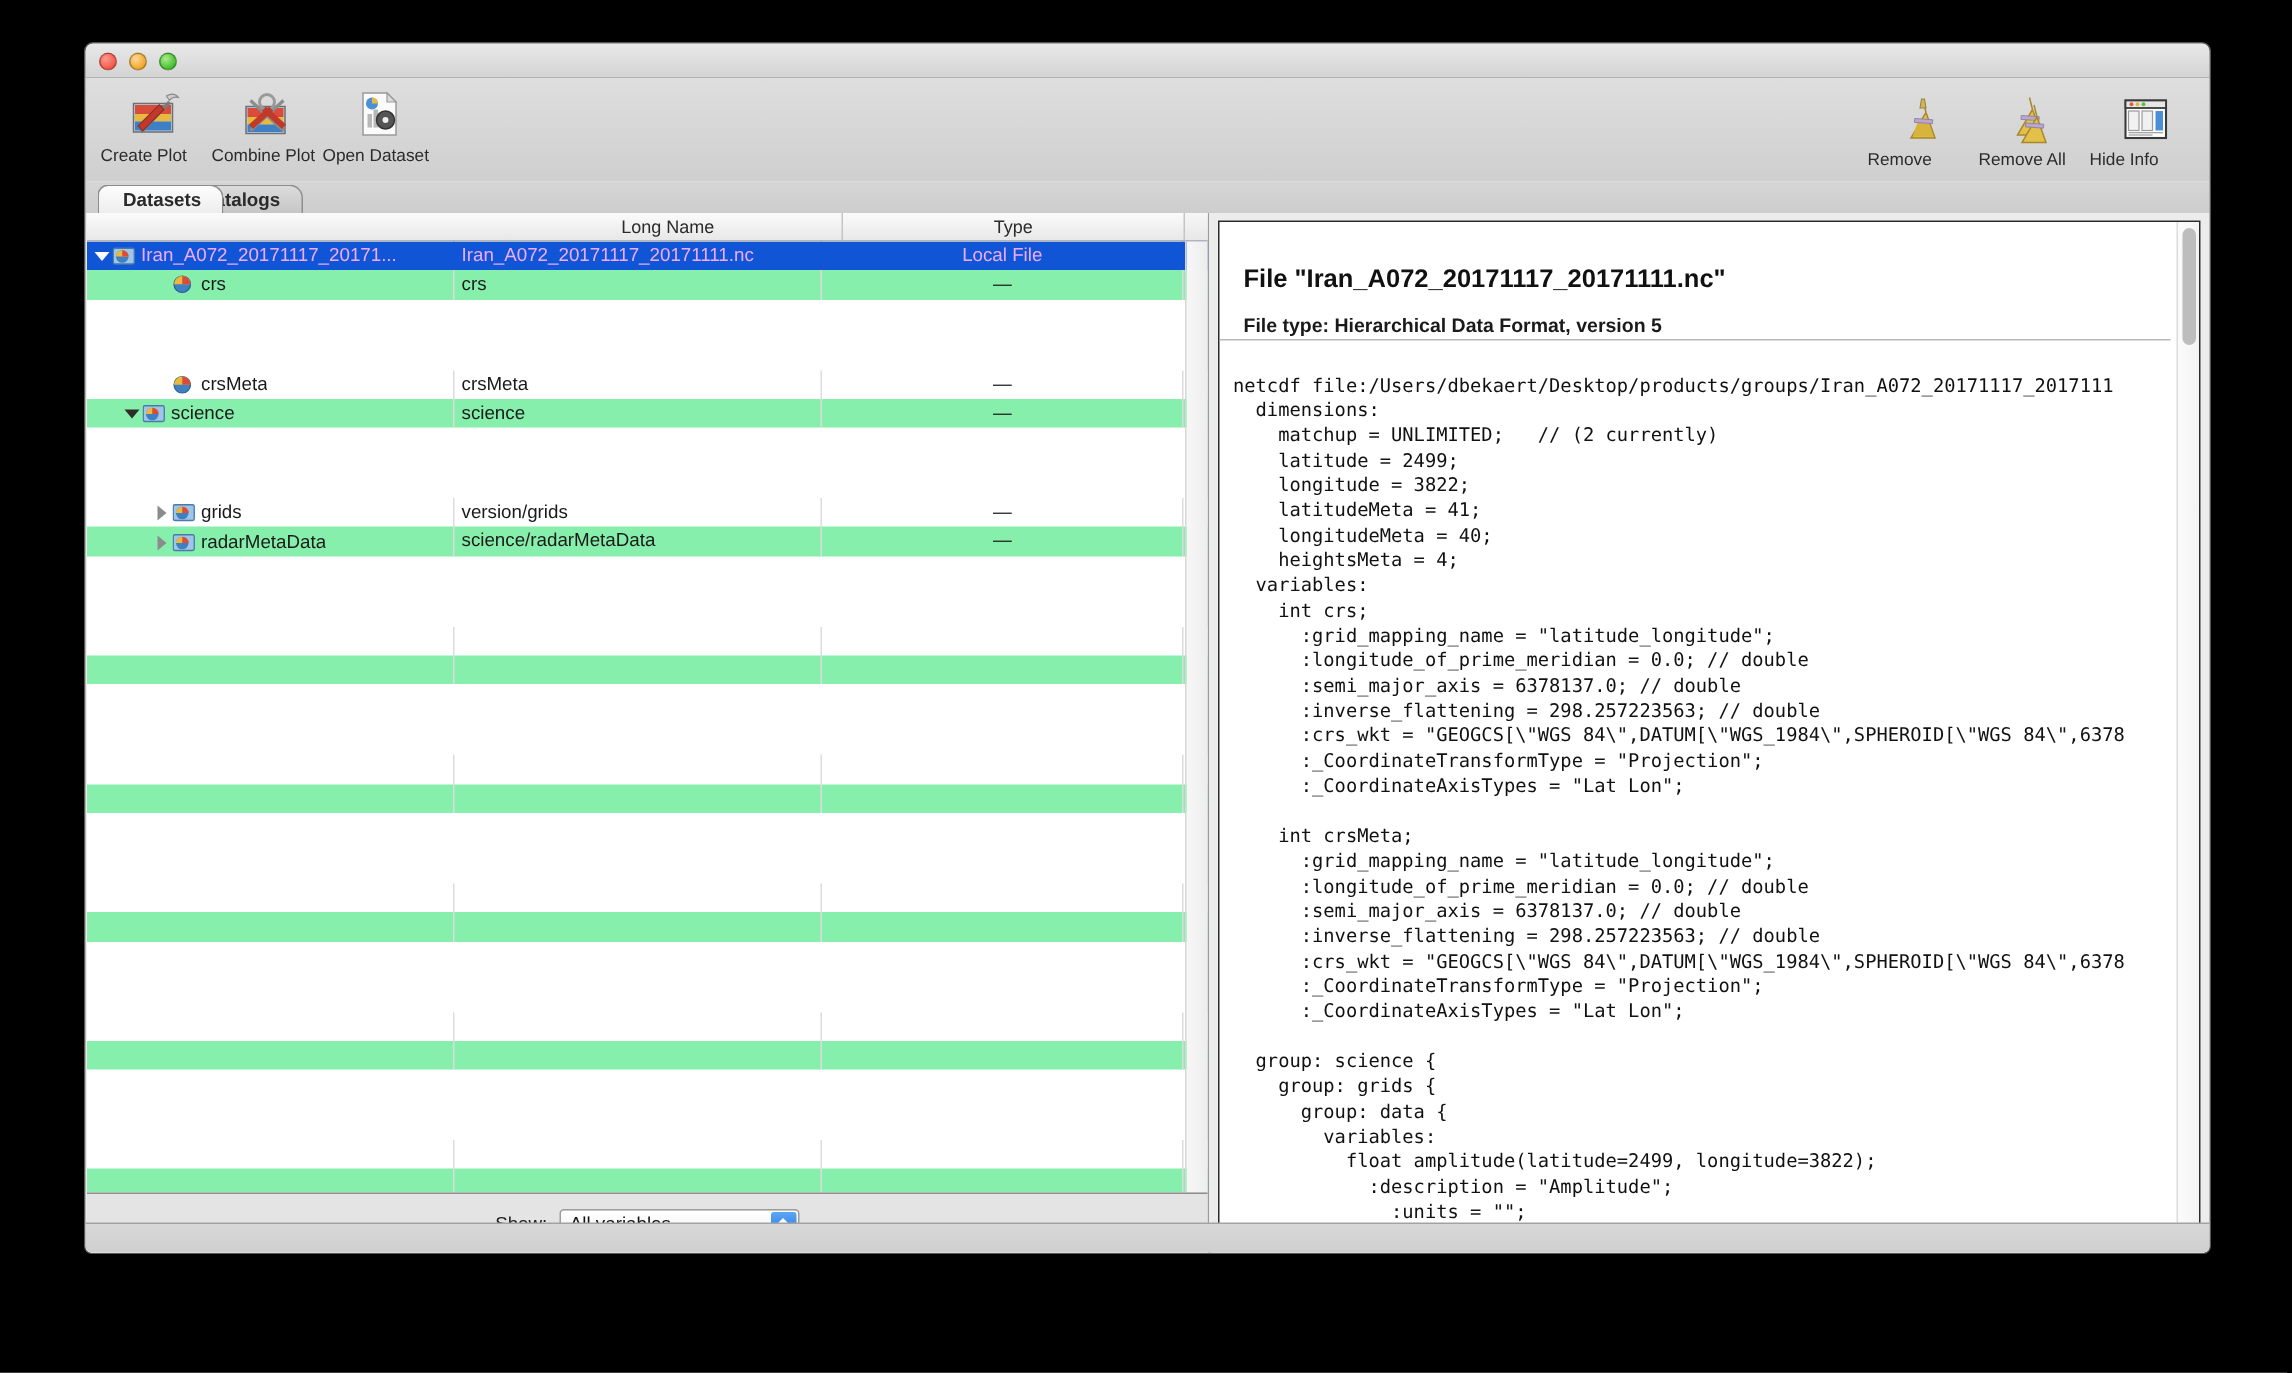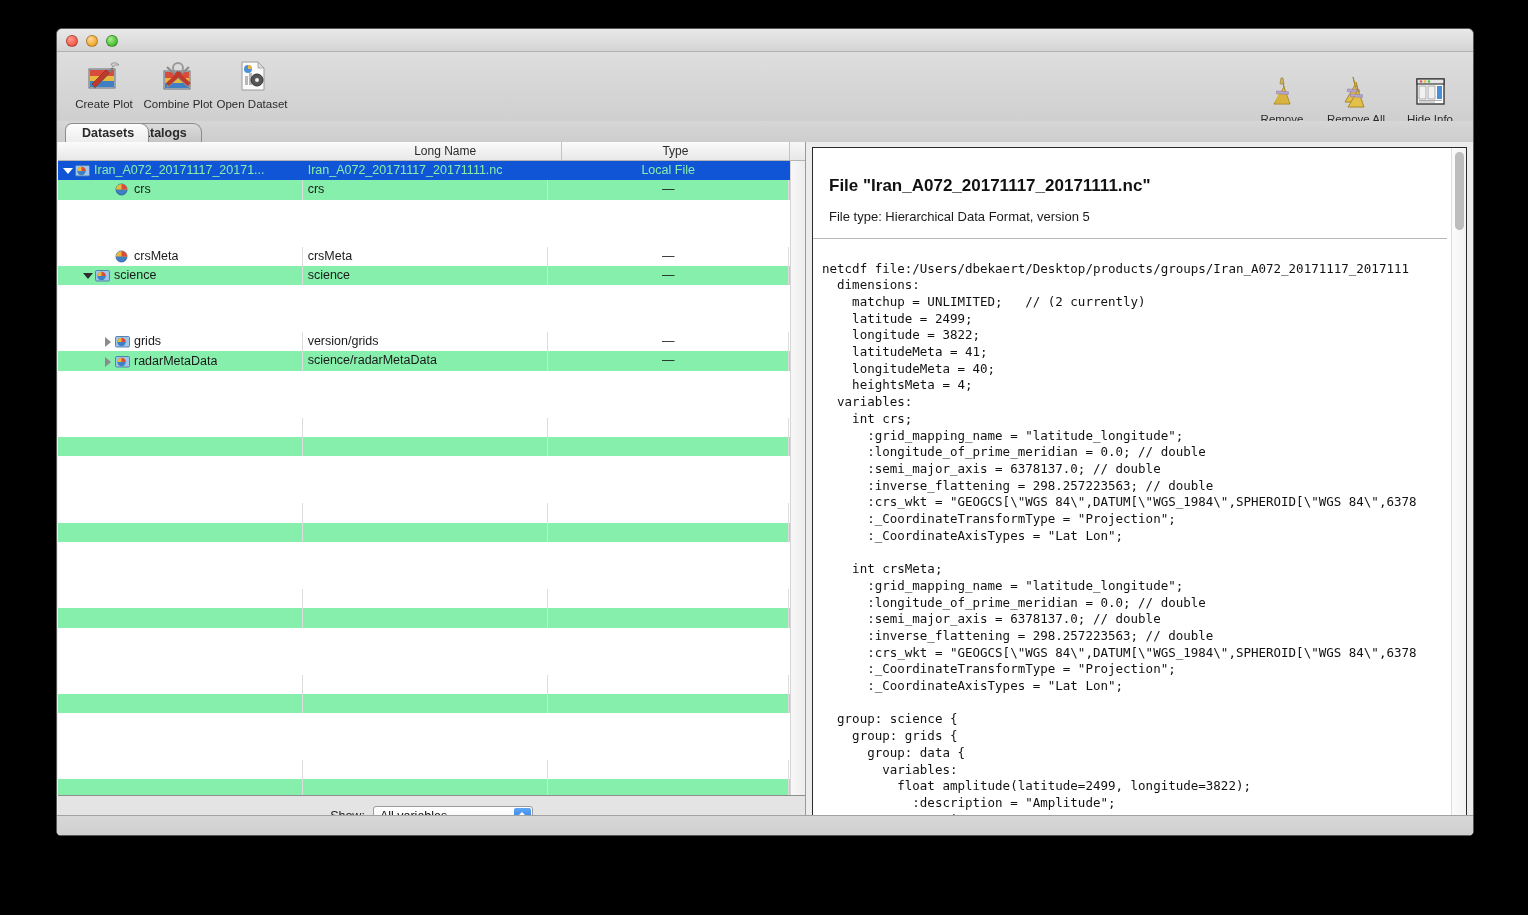--- a/index.html
+++ b/index.html
@@ -53,24 +53,24 @@
   #tl-min    { left: 29px; background: radial-gradient(circle at 35% 32%, #ffd89a, #f0a82c 70%); }
   #tl-max    { left: 49px; background: radial-gradient(circle at 35% 32%, #a9ec8d, #47bf32 70%); }
 
   
   #toolbar {
     position: relative;
     height: 69px;
     background: linear-gradient(to bottom, #dedede 0%, #cfcfcf 100%);
   }
   .tool-group-left { position: absolute; left: 10px; top: 3px; display: flex; }
-  .tool-group-right { position: absolute; right: 6px; top: 18px; display: flex; }
+  .tool-group-right { position: absolute; right: 6px; top: 6px; display: flex; }
   .tool-btn {
     width: 74px;
-    text-align: center;
+    text-align: left;
     cursor: default;
     padding-top: 3px;
   }
   .tool-btn .ticon {
     height: 36px;
     display: flex;
     align-items: center;
     justify-content: center;
   }
   .tool-btn .tlabel {
@@ -163,21 +163,21 @@
   .trow.sel  { background: #1055d6; }
   .cell {
     box-sizing: border-box;
     border-right: 1px solid #dcdcdc;
     font-size: 12.5px;
     color: #1a1a1a;
     line-height: 19px;
     overflow: hidden;
     white-space: nowrap;
   }
-  .trow.sel .cell { color: #86efac; border-right-color: #1055d6; }
+  .trow.sel .cell { color: #f0abfc; border-right-color: #1055d6; }
   .cell.name { width: 245px; padding-left: 4px; display: flex; align-items: center; }
   .cell.long { width: 246px; padding-left: 5px; }
   .cell.type { width: 241px; text-align: center; }
   .cell.gut  { width: 16px; border-right: none; background: transparent; }
   .trow.sel .cell.gut { background: transparent; }
 
   .twisty {
     width: 13px; height: 13px;
     display: inline-block;
     position: relative;
@@ -290,24 +290,25 @@
   #info-title {
     font-size: 17px;
     font-weight: bold;
     color: #111;
     padding: 28px 0 0 16px;
     white-space: nowrap;
   }
   #info-subtitle {
     font-size: 13px;
     color: #1a1a1a;
-    padding: 13px 16px 14px 16px;
+    padding: 13px 16px 2px 16px;
     border-bottom: 1px solid #b8b8b8;
     margin-right: 4px;
     white-space: nowrap;
+    font-weight: bold;
   }
   #info-code {
     font-family: "DejaVu Sans Mono", "Liberation Mono", monospace;
     font-size: 12.5px;
     line-height: 16.7px;
     color: #111;
     white-space: pre;
     padding: 9px 0 0 9px;
     overflow: hidden;
   }

